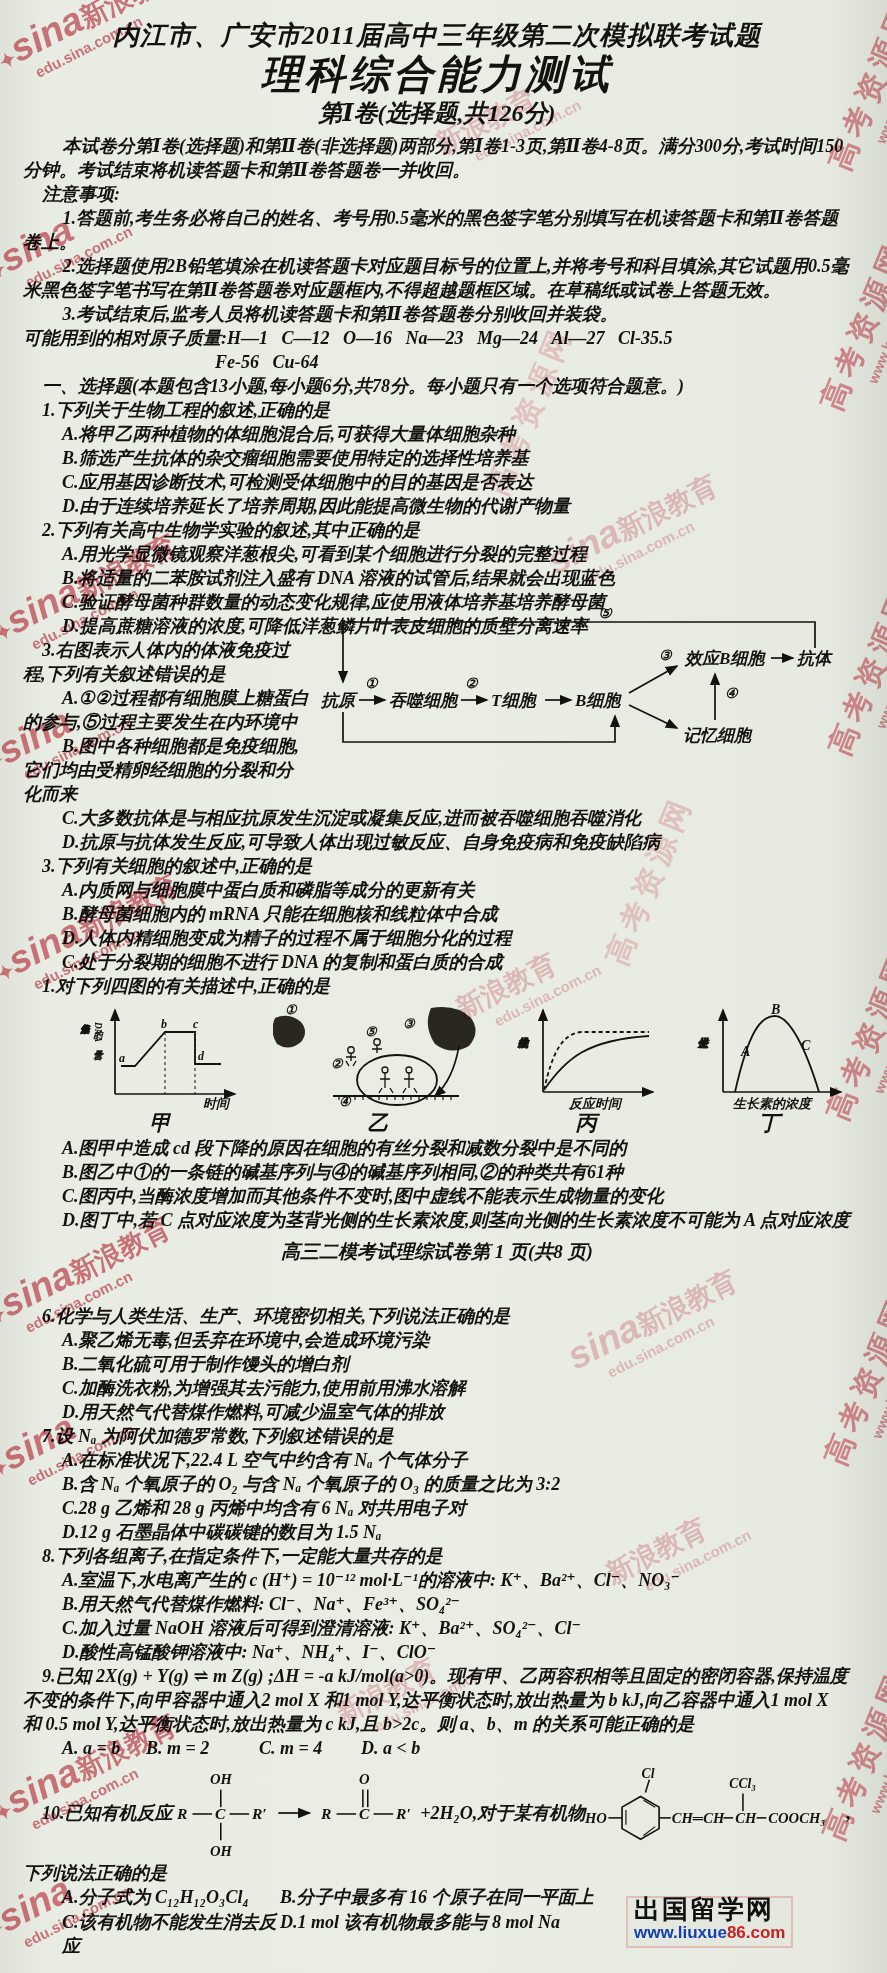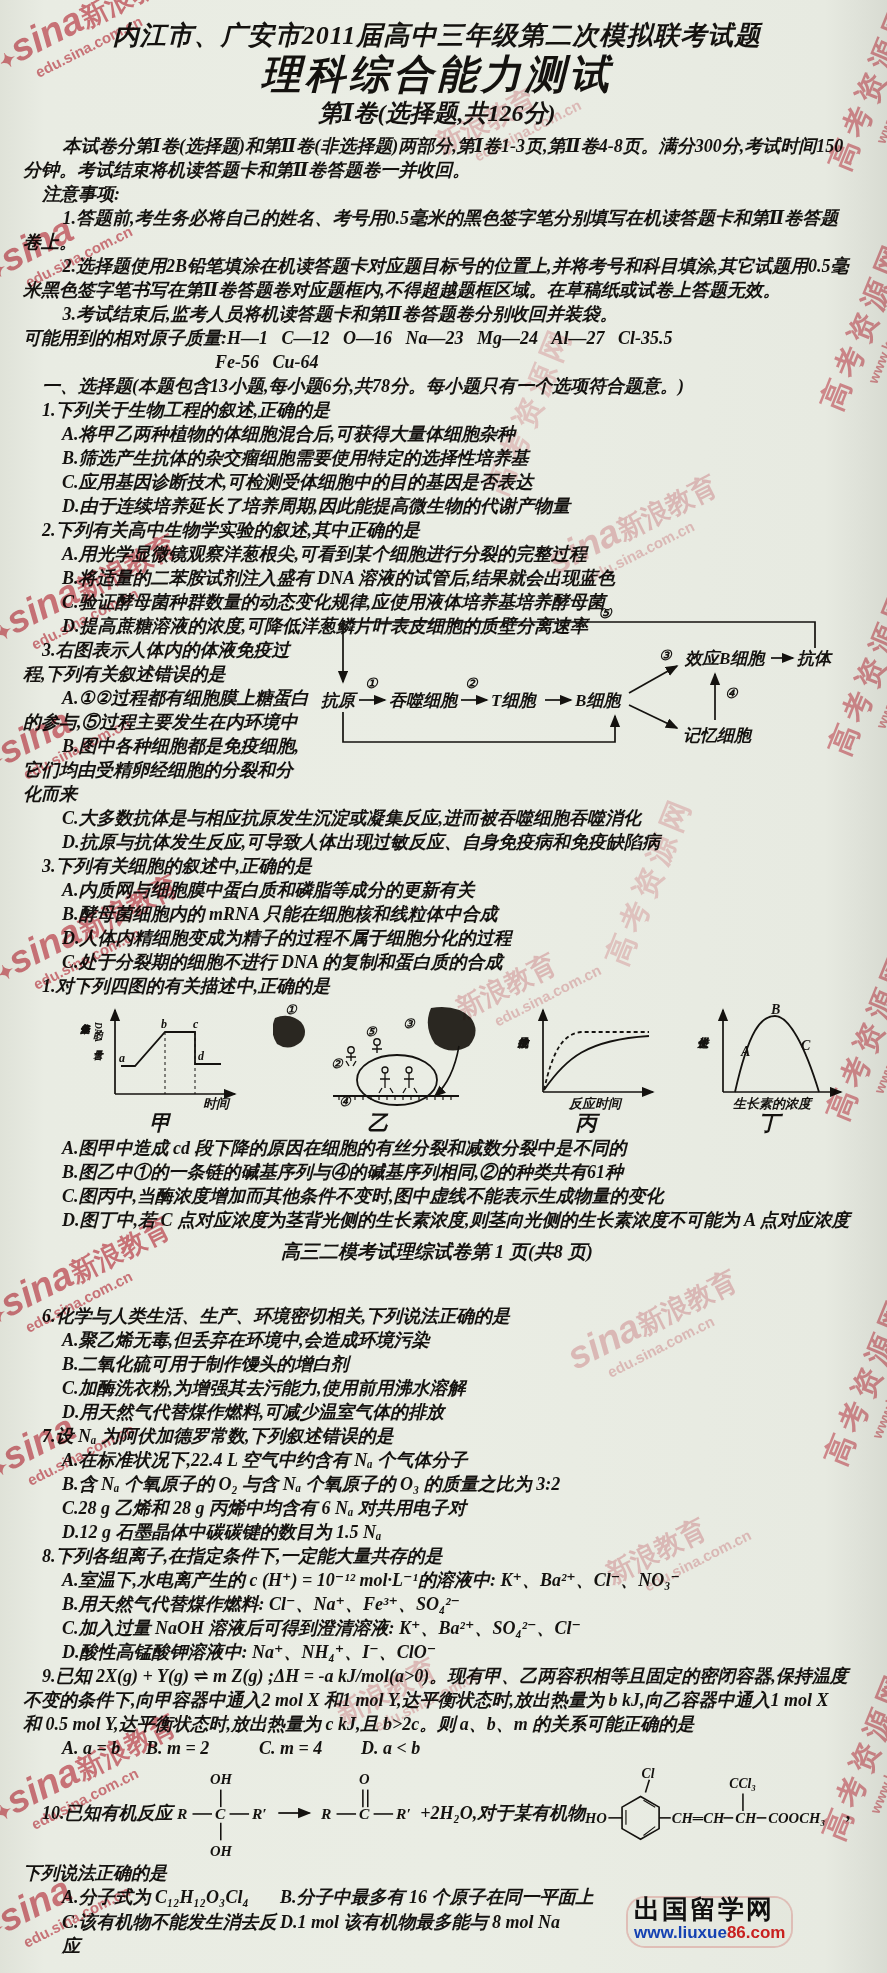--- a/index.html
+++ b/index.html
@@ -36,21 +36,21 @@
   .wm{position:absolute;z-index:3;pointer-events:none;white-space:nowrap;mix-blend-mode:multiply;}
   .wm-sina{transform:rotate(-27deg);transform-origin:left top;color:rgba(196,42,58,.62);}
   .wm-sina .lg{font-family:"Liberation Sans",sans-serif;font-style:italic;font-weight:900;font-size:38px;}
   .wm-sina .nm{font-size:27px;font-weight:900;}
   .wm-sina .ur{display:block;font-family:"Liberation Sans",sans-serif;font-size:15px;margin-left:28px;font-weight:700;}
   .wm-ks5u{transform:rotate(-68deg);transform-origin:center;color:rgba(205,58,74,.55);text-align:center;}
   .wm-ks5u .nm{font-size:30px;font-weight:900;letter-spacing:6px;}
   .wm-ks5u .ur{display:block;font-family:"Liberation Sans",sans-serif;font-size:14px;}
   .wm.faint{opacity:.42;}
   .wm-liuxue{z-index:4;background:rgba(252,252,250,.88);padding:2px 6px 3px;line-height:20px;
-    box-shadow:0 0 0 2px rgba(220,60,60,.25);border-radius:17px;}
+    box-shadow:0 0 0 2px rgba(220,60,60,.25);}
   .wm-liuxue .nm{color:#111;font-size:26px;font-weight:900;letter-spacing:2px;}
   .wm-liuxue .ur{display:block;font-family:"Liberation Sans",sans-serif;font-size:17px;font-weight:700;text-align:center;}
   .wm-liuxue .u1{color:#1747c9;} .wm-liuxue .u2{color:#d22;}
   .flame{color:rgba(200,40,55,.6);font-size:20px;}
 </style>
 </head>
 <body>
 
 <div class="page">
 

